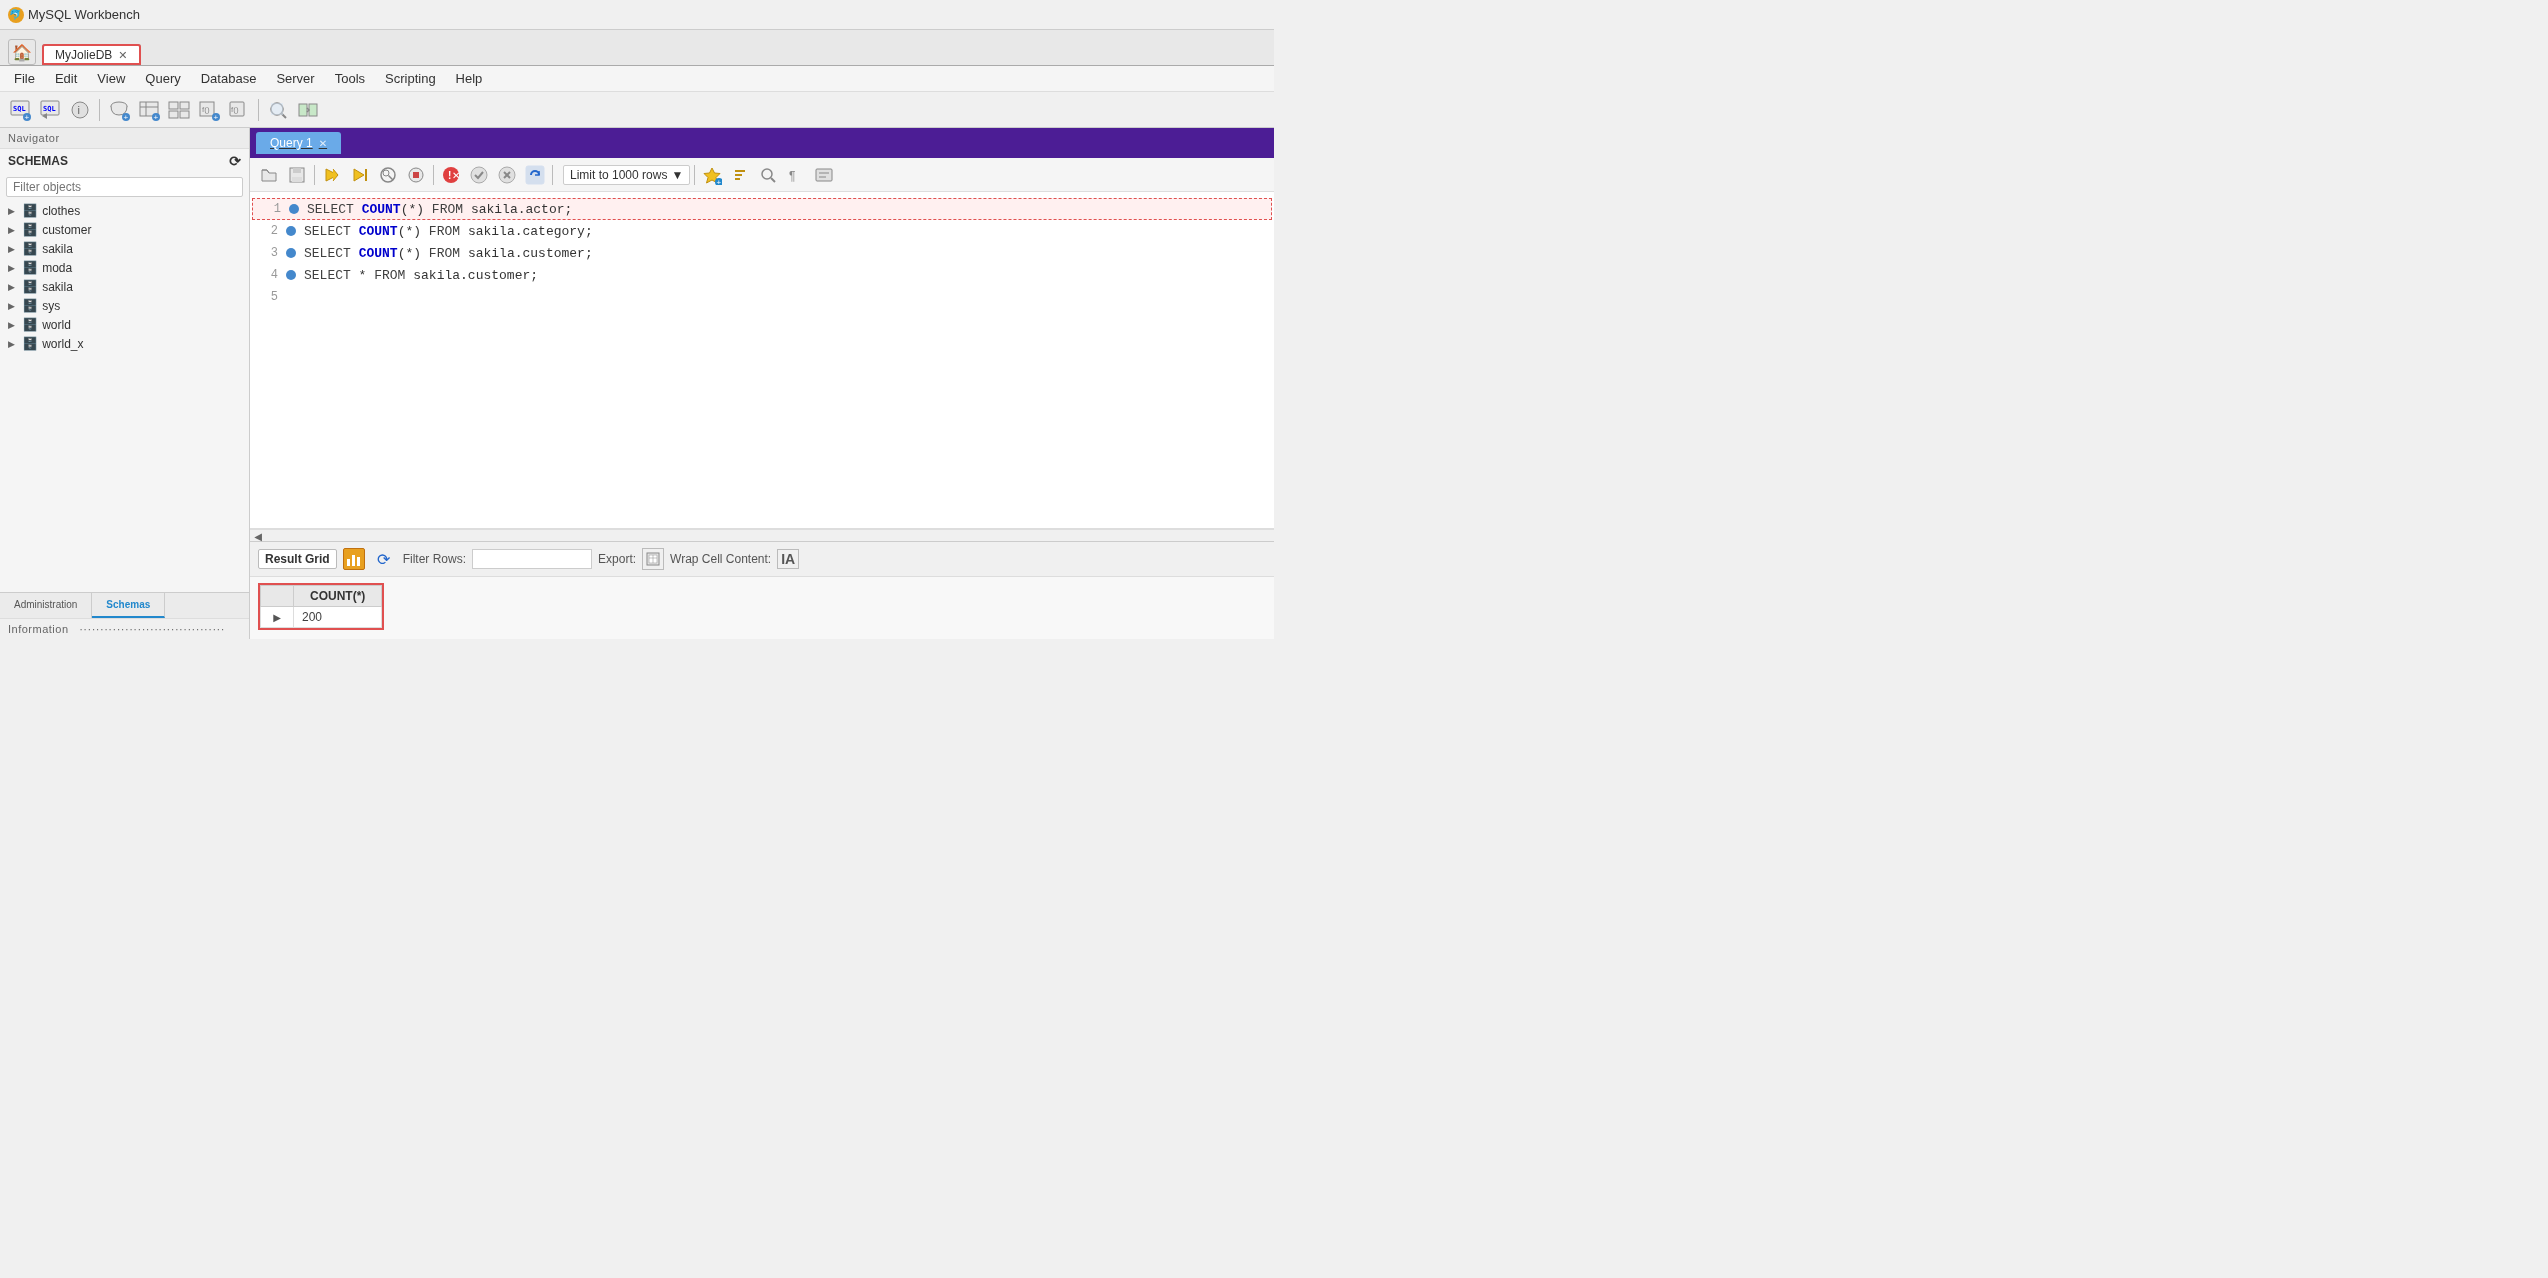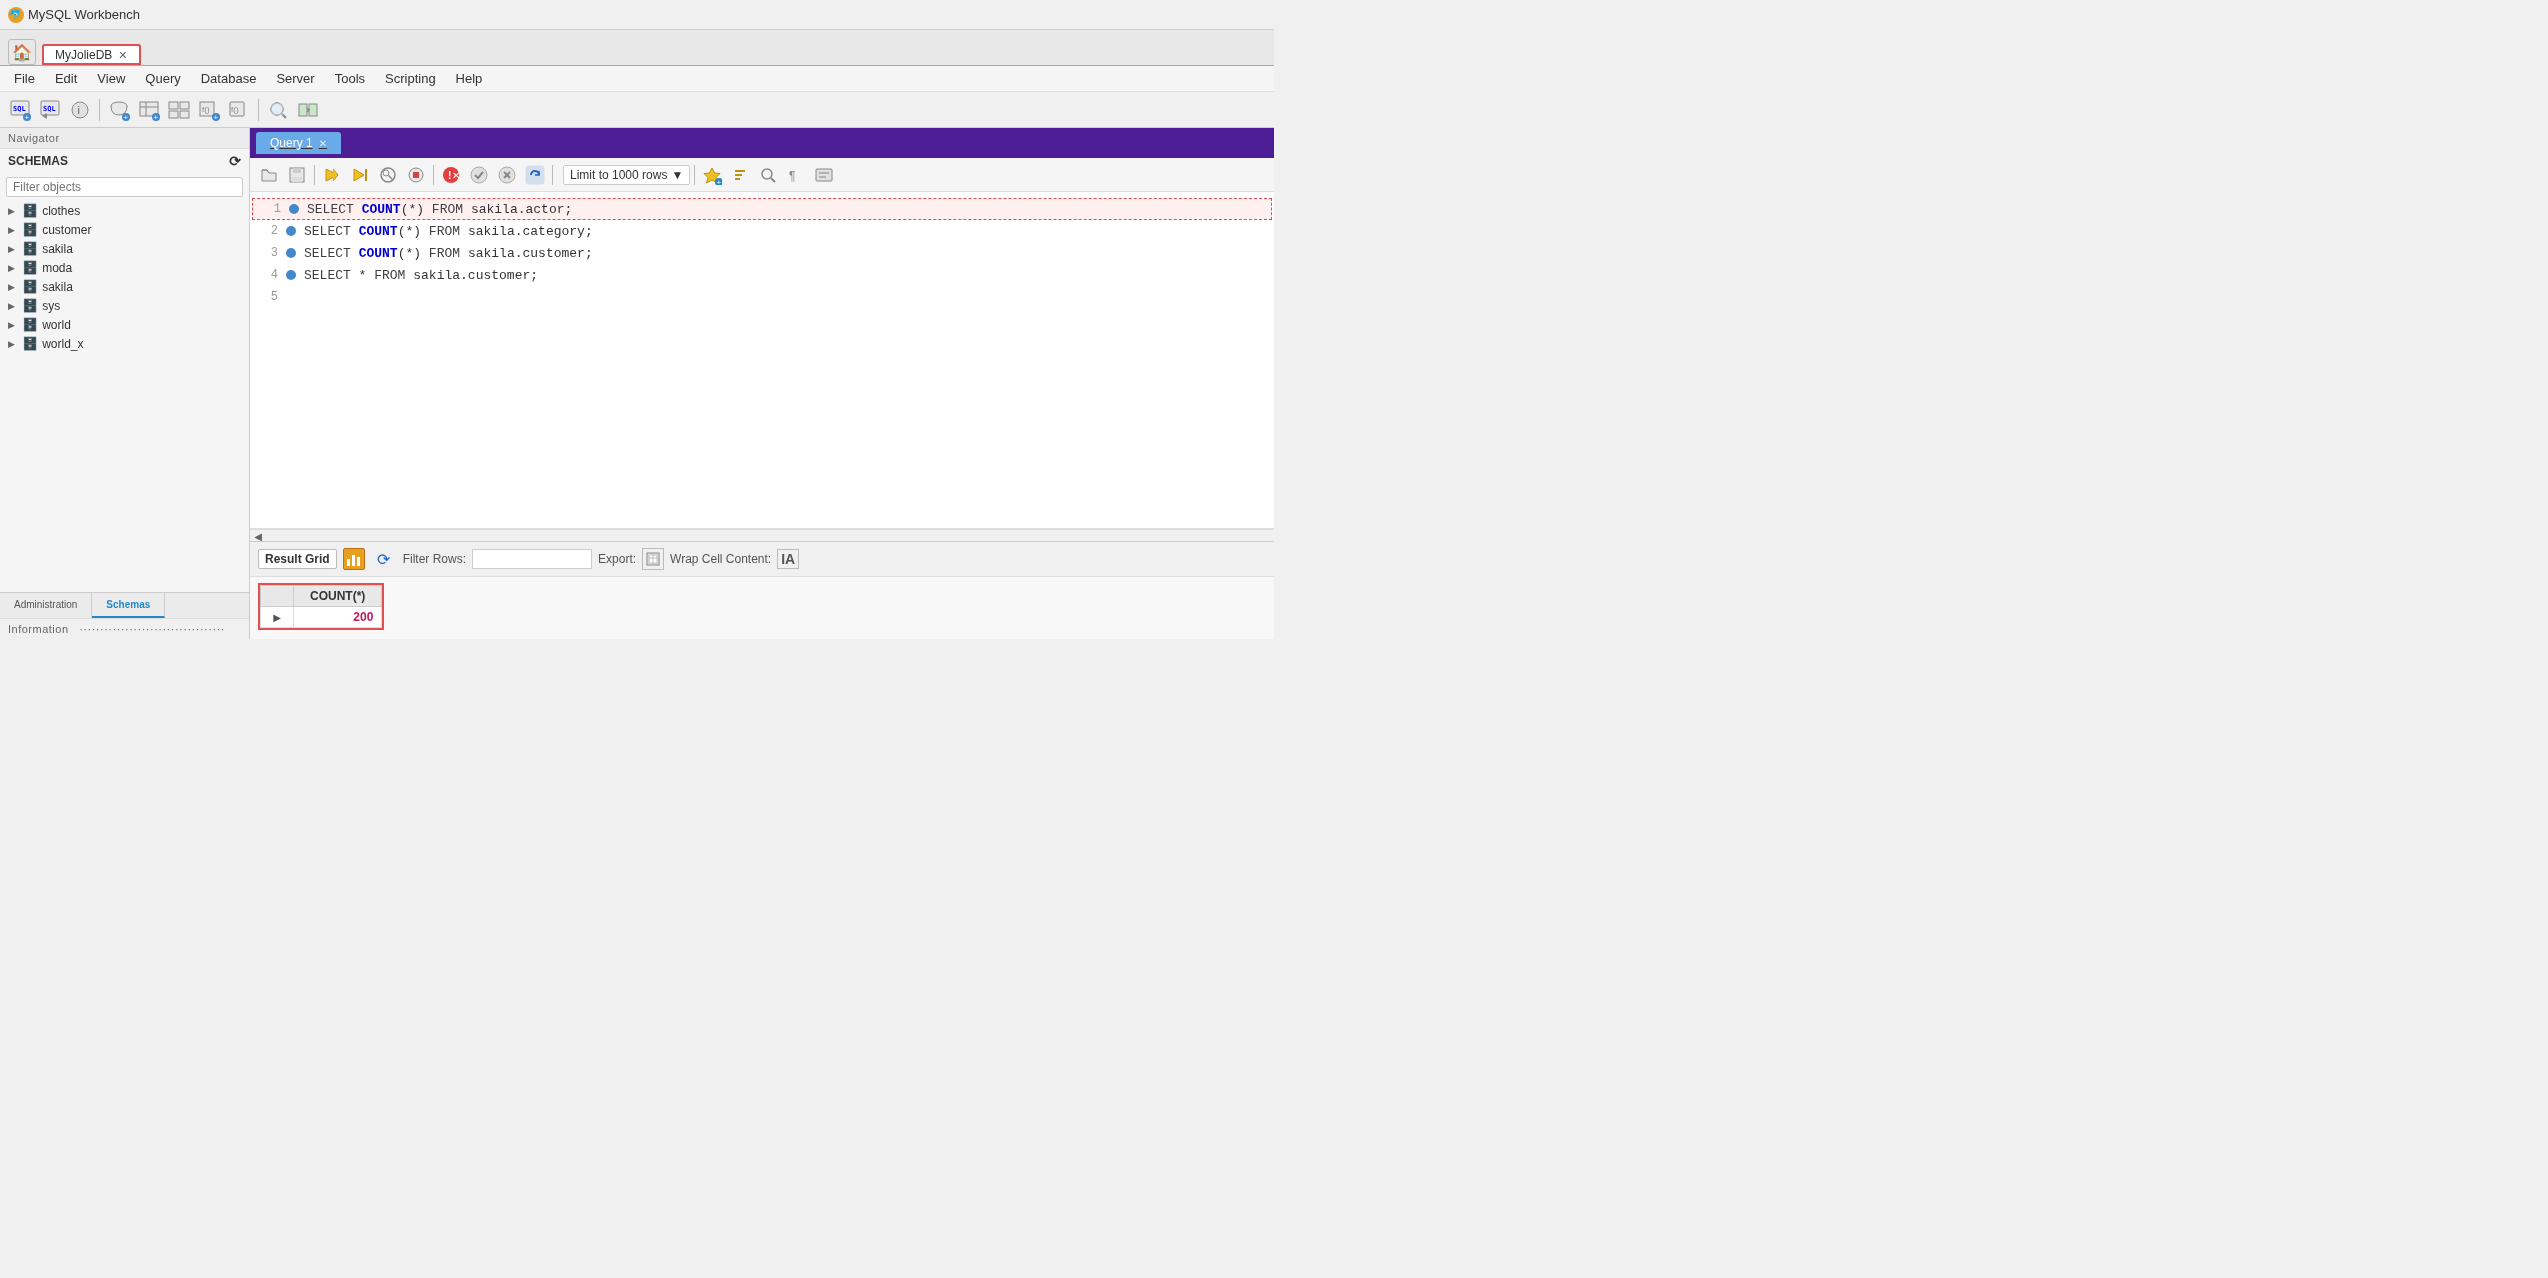--- a/index.html
+++ b/index.html
@@ -752,21 +752,21 @@
             <tr>
               <th style="width:30px; background:#e8e8e8;"></th>
               <th>COUNT(*)</th>
             </tr>
           </thead>
           <tbody>
             <tr>
               <td style="text-align:center;">
                 <span class="row-arrow">▶</span>
               </td>
-              <td style="color:#be185d; font-weight:bold;text-align:right;">200</td>
+              <td style="color:#404040; font-weight:normal;">200</td>
             </tr>
           </tbody>
         </table>
       </div>
     </div>
 
   </div>
 </div>
 
 </body></html>

